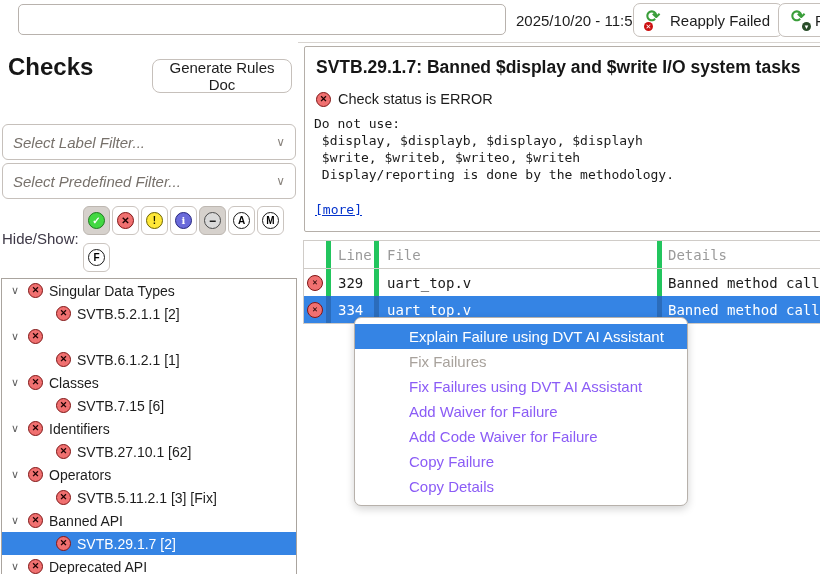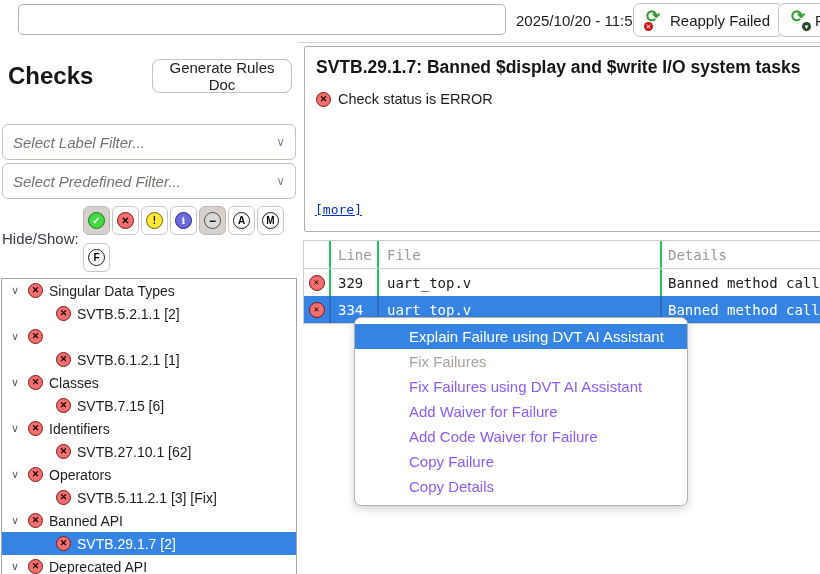--- a/index.html
+++ b/index.html
@@ -29,21 +29,21 @@
   .tb-btn.b2{left:778px;width:90px;}
   .refresh-wrap{position:relative;width:18px;height:18px;flex:none;}
   .refresh-glyph{position:absolute;left:0;top:-3px;font-size:17px;font-weight:bold;color:#3a9e3a;line-height:18px;}
   .refresh-badge{position:absolute;left:-2px;bottom:-2px;width:9px;height:9px;border-radius:50%;
     display:flex;align-items:center;justify-content:center;font-size:7px;line-height:9px;}
   .badge-red{background:#cc1010;color:#fff;}
   .badge-dark{background:#2a4d2a;color:#fff;left:auto;right:-2px;}
 
   
   .left-panel{position:absolute;left:0;top:42px;width:298px;height:532px;background:#fff;}
-  .checks-title{position:absolute;left:8px;top:20px;font-size:24px;font-weight:bold;color:#161616;}
+  .checks-title{position:absolute;left:8px;top:11px;font-size:24px;font-weight:bold;color:#161616;}
   .gen-btn{position:absolute;left:152px;top:17px;width:140px;height:34px;box-sizing:border-box;
     background:#fff;border:1px solid #c6c0bb;border-radius:8px;font-size:15px;color:#1d1d1d;
     display:flex;align-items:center;justify-content:center;font-family:"Liberation Sans",sans-serif;}
   .select{position:absolute;left:2px;width:294px;height:36px;box-sizing:border-box;
     border:1px solid #c6c0bb;border-radius:6px;background:#fff;display:flex;align-items:center;
     padding:0 10px;color:#77716b;font-style:italic;font-size:15px;}
   .select .chev-dd{margin-left:auto;font-style:normal;color:#8a847e;font-size:12px;}
   .sel-1{top:82px;}
   .sel-2{top:121px;}
   .hideshow-label{position:absolute;left:2px;top:188px;font-size:15px;color:#3d3846;}
@@ -83,21 +83,21 @@
   .desc-text{position:absolute;left:9px;top:68px;font-size:13px;line-height:17px;color:#1a1a1a;white-space:pre;}
   .more-link{position:absolute;left:10px;top:155px;font-size:13px;color:#0433cc;text-decoration:underline;}
 
   
   .ftable{position:absolute;left:303px;top:240px;width:530px;box-sizing:border-box;
     border:1px solid #d0ccc8;background:#fff;}
   .frow{display:flex;align-items:stretch;height:28px;box-sizing:border-box;}
   .frow.hdr{color:#9a9a9a;border-bottom:1px solid #d0ccc8;}
   .frow.r{height:27px;color:#1a1a1a;}
   .frow.r.selected{background:#3584e4;color:#fff;}
-  .fcell{display:flex;align-items:center;box-sizing:border-box;border-right:2px solid #22c55e;
+  .fcell{display:flex;align-items:center;box-sizing:border-box;border-right:5px solid #22c55e;
     font-size:14px;overflow:hidden;white-space:nowrap;}
   .frow.r.selected .fcell{border-right-color:rgba(0,0,0,0.18);}
   .c-icon{width:27px;justify-content:center;}
   .c-line{width:48px;padding-left:7px;}
   .c-file{width:283px;padding-left:8px;}
   .c-details{flex:1;padding-left:6px;border-right:none;}
   .fcell .ci{width:16px;height:16px;font-size:9px;}
 
   
   .ctx-menu{position:absolute;left:354px;top:317px;width:334px;box-sizing:border-box;
@@ -235,20 +235,24 @@
       </div>
     </div>
 </div>
 
 <div class="desc-box">
   <div class="detail-title">SVTB.29.1.7: Banned $display and $write I/O system tasks</div>
   <div class="status-row">
     <span class="ci ci-error">✕</span>
     <span>Check status is ERROR</span>
   </div>
+  <div class="desc-text mono">Do not use:
+ $display, $displayb, $displayo, $displayh
+ $write, $writeb, $writeo, $writeh
+ Display/reporting is done by the methodology.</div>
   <a class="more-link mono">[more]</a>
 </div>
 
 <div class="ftable mono">
   <div class="frow hdr">
     <div class="fcell c-icon"></div>
     <div class="fcell c-line">Line</div>
     <div class="fcell c-file">File</div>
     <div class="fcell c-details">Details</div>
   </div>

